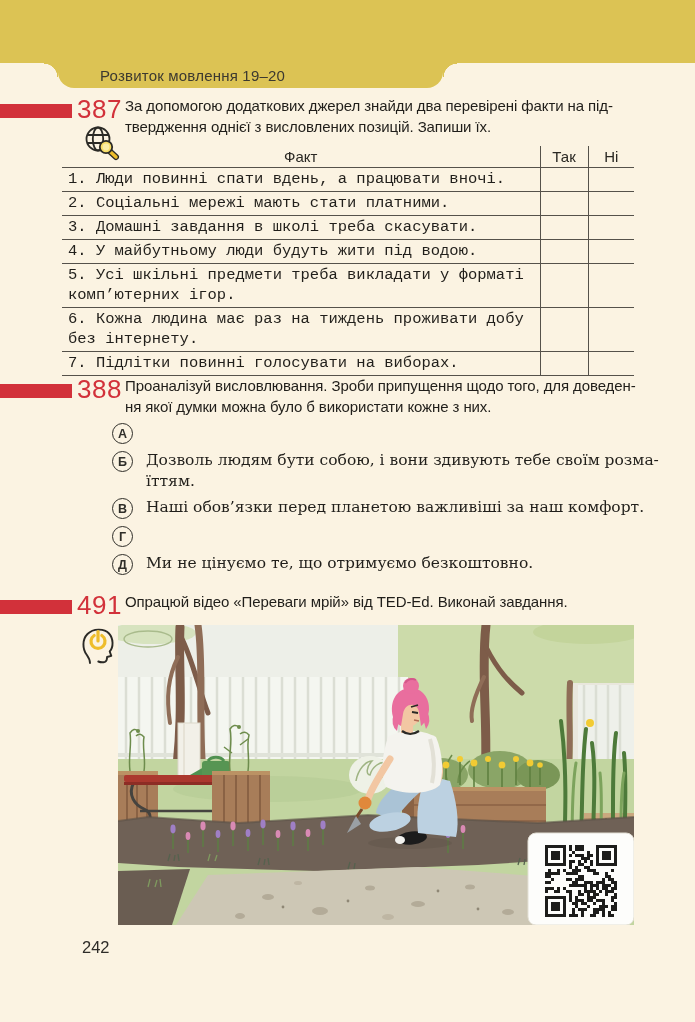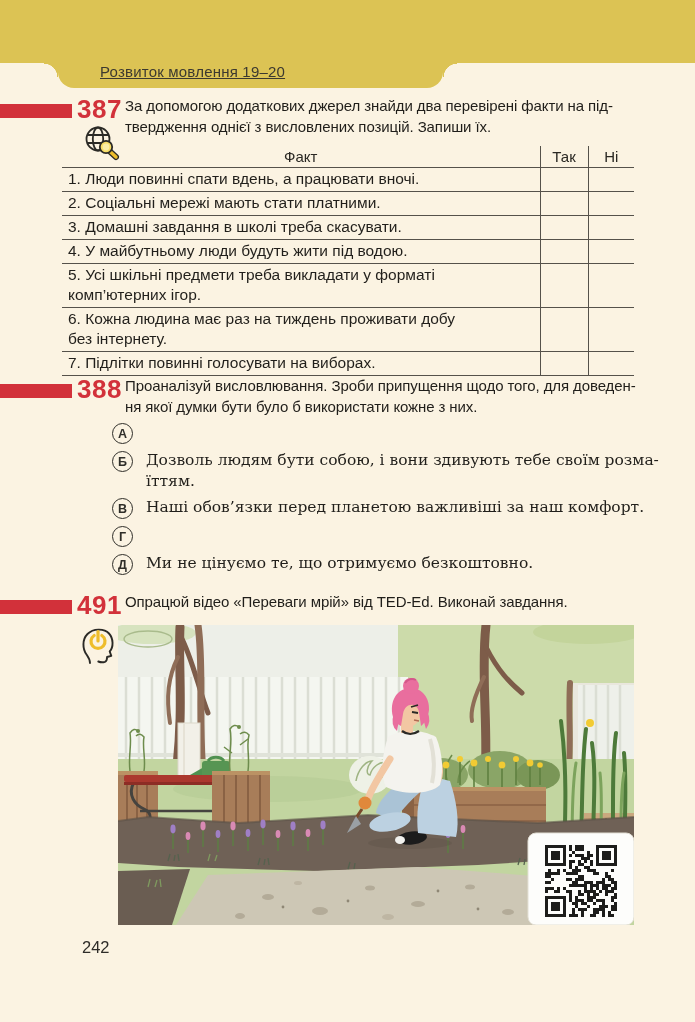--- a/index.html
+++ b/index.html
@@ -14,32 +14,32 @@
   .page{
     position:relative;width:695px;height:1022px;margin:0 auto;
     background:var(--cream);overflow:hidden;
     font-family:"Liberation Sans",sans-serif;color:var(--ink);
   }
   
   .band{position:absolute;top:0;left:0;width:695px;height:63px;background:var(--gold);}
   .tab{
     position:absolute;top:63px;left:58px;width:385px;height:25px;
     background:var(--gold);border-radius:0 0 16px 16px;
-    display:flex;align-items:flex-start;padding-left:42px;
-    font-size:15px;color:#3c3930;letter-spacing:.2px;text-decoration:underline;
+    display:flex;align-items:center;padding-left:42px;
+    font-size:15px;color:#3c3930;letter-spacing:.2px;
   }
   .fillet{position:absolute;top:63px;width:14px;height:14px;}
   .fillet-l{left:44px;background:radial-gradient(circle 14px at 0 100%, var(--cream) 13px, var(--gold) 13.5px);}
   .fillet-r{left:443px;background:radial-gradient(circle 14px at 100% 100%, var(--cream) 13px, var(--gold) 13.5px);}
   
   .ex{position:absolute;left:0;width:695px;}
   .ex387{top:96px;} .ex388{top:376px;} .ex389{top:592px;}
   .redbar{position:absolute;left:0;top:8px;width:72px;height:14px;background:var(--red);}
   .exnum{
-    position:absolute;left:77px;top:-2px;font-size:26px;font-weight:700;
+    position:absolute;left:77px;top:-2px;font-size:26px;font-weight:400;
     color:var(--red);letter-spacing:.5px;
   }
   .task{
     position:absolute;left:125px;top:0;
     font-weight:400;font-size:15px;line-height:20.5px;letter-spacing:-.1px;
     white-space:pre;color:#201e1a;
   }
   .ex-icon{position:absolute;left:80px;}
   
   .fact-table{
@@ -51,21 +51,21 @@
   .fact-table col.c-no{width:46px;}
   .fact-table th,.fact-table td{
     border-bottom:1.4px solid var(--line);
     vertical-align:middle;
   }
   .fact-table th+th,.fact-table td+td{border-left:1.4px solid var(--line);}
   .fact-table th{
     font-weight:400;font-size:15px;color:#2a2823;height:21px;text-align:center;
   }
   .fact-table td.fact{
-    font-family:Liberation Sans, sans-serif;
+    font-family:Liberation Mono, monospace;
     font-size:15.5px;line-height:20px;padding:1px 4px 2px 6px;
     height:22px;white-space:pre;color:#211f1b;
   }
   
   .options{position:absolute;top:46px;left:112px;width:545px;}
   .opt{display:flex;align-items:flex-start;gap:13px;margin-bottom:6px;}
   .opt-letter{
     flex:0 0 auto;width:21px;height:21px;border:1.6px solid #2f2e29;border-radius:50%;
     display:flex;align-items:center;justify-content:center;
     font-size:12.5px;font-weight:700;color:#2f2e29;margin-top:1px;
@@ -160,21 +160,21 @@
             <td class="ans"></td>
           </tr>
       </tbody>
     </table>
   </section>
 
   <section class="ex ex388">
     <div class="redbar"></div>
     <div class="exnum">388</div>
     <p class="task">Проаналізуй висловлювання. Зроби припущення щодо того, для доведен-
-ня якої думки бути було б використати кожне з них.</p>
+ня якої думки можна було б використати кожне з них.</p>
     <div class="options">
       <div class="opt">
         <span class="opt-letter">А</span>
       </div>
       <div class="opt">
         <span class="opt-letter">Б</span>
         <span class="opt-text">Дозволь людям бути собою, і вони здивують тебе своїм розма-
 їттям.</span>
       </div>
       <div class="opt">

